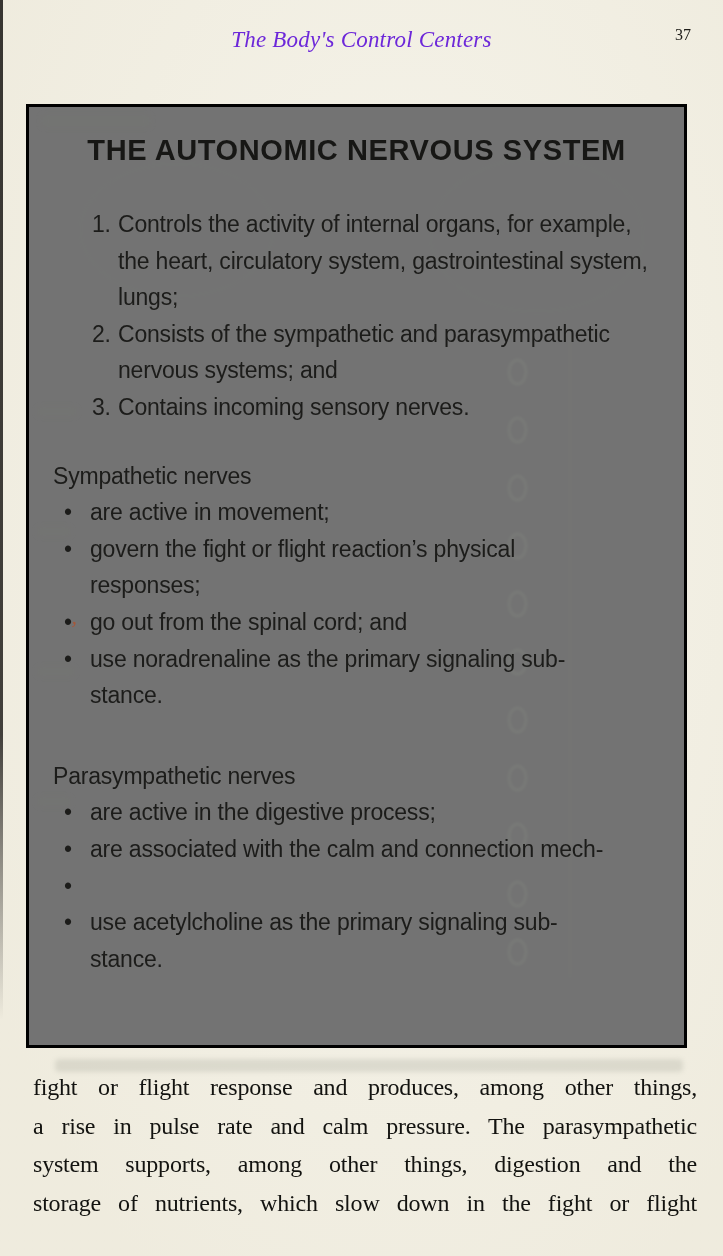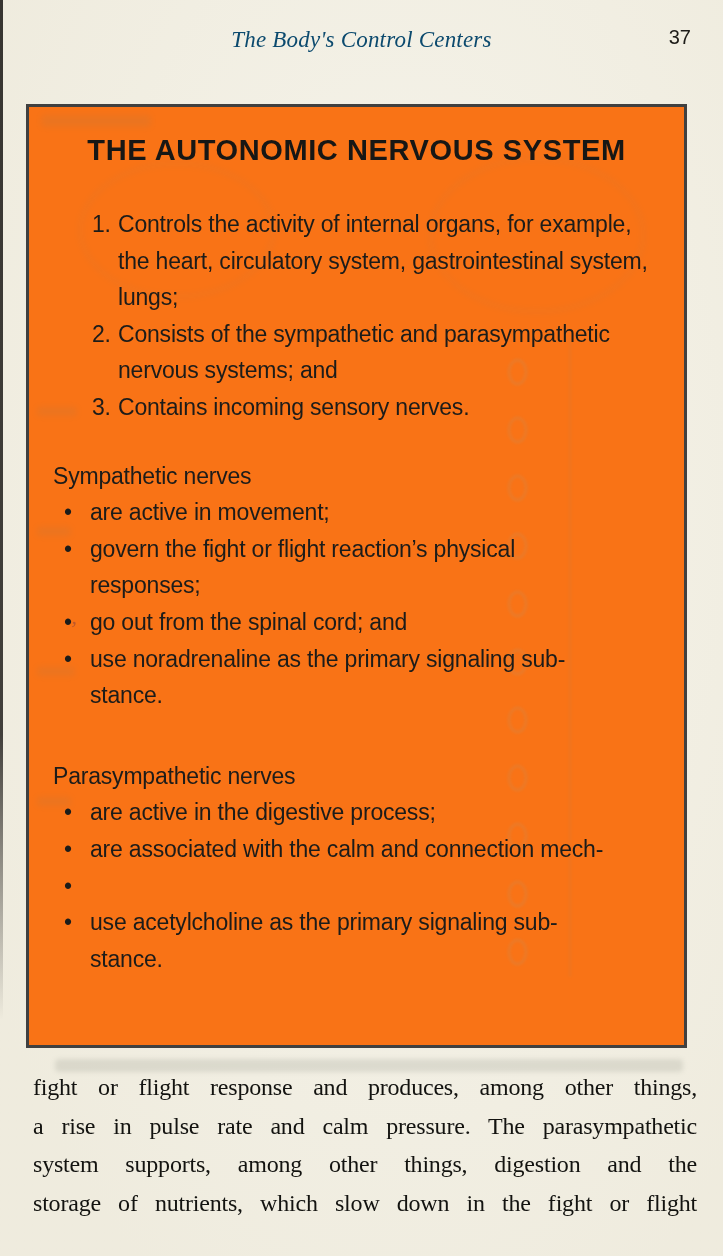--- a/index.html
+++ b/index.html
@@ -15,30 +15,30 @@
     background:radial-gradient(ellipse at 55% 40%, rgba(255,255,252,0.35) 0%, rgba(233,228,210,0.25) 85%);
   }
   .scan-edge-left{
     position:absolute;left:0;top:0;width:3px;height:1020px;
     background:linear-gradient(to bottom, rgba(35,33,30,0.9) 0%, rgba(35,33,30,0.85) 72%, rgba(35,33,30,0) 100%);
   }
   
   .running-header{
     position:absolute;top:27px;left:0;width:723px;text-align:center;
     font-family:"Liberation Serif", serif;font-style:italic;
-    font-size:23px;color:#0c4a6e;letter-spacing:0.2px;
+    font-size:23px;color:#6d28d9;letter-spacing:0.2px;
   }
   .page-number{
     position:absolute;top:26px;right:32px;
-    font-family:Liberation Sans, sans-serif;font-size:20px;color:#1d1c18;
+    font-family:Liberation Serif, serif;font-size:16px;color:#1d1c18;
   }
   
   .info-box{
     position:absolute;left:26px;top:104px;width:655px;height:938px;
-    border:3px solid #404040;background:#f97316;
+    border:3px solid #000000;background:#737373;
   }
   .box-content{position:relative;z-index:2;}
   .box-title{
     margin-top:27px;text-align:center;
     font-size:29px;font-weight:600;letter-spacing:0.6px;color:#171715;
   }
   .bx-line{line-height:36.6px;font-size:23px;letter-spacing:-0.2px;color:#1c1c1a;}
   .num-list{margin-top:39px;}
   .num-item{display:flex;padding-left:63px;}
   .num-marker{width:26px;flex:0 0 26px;}

